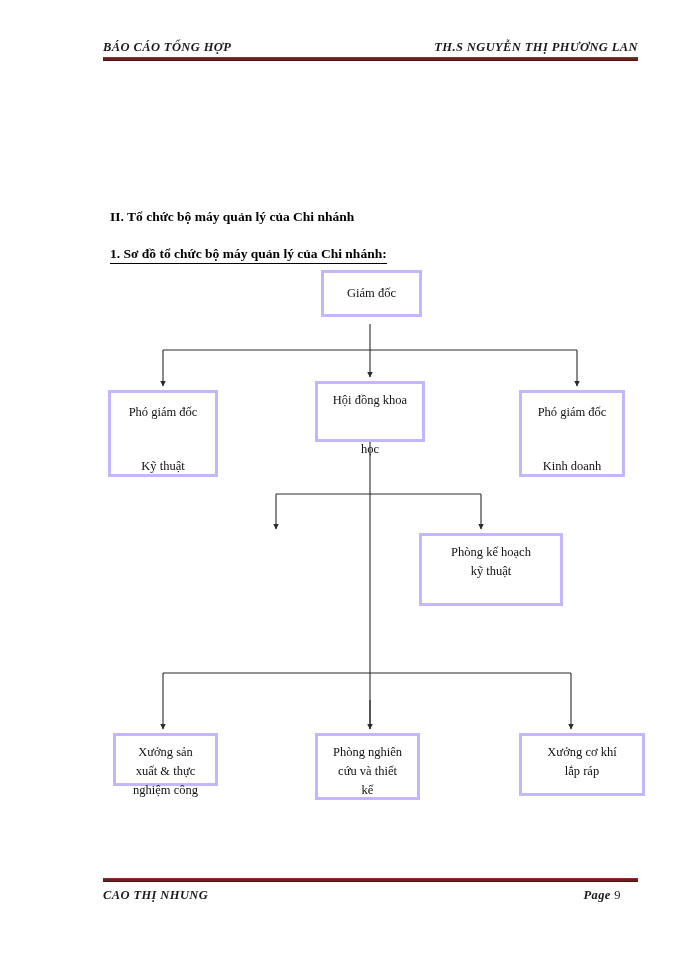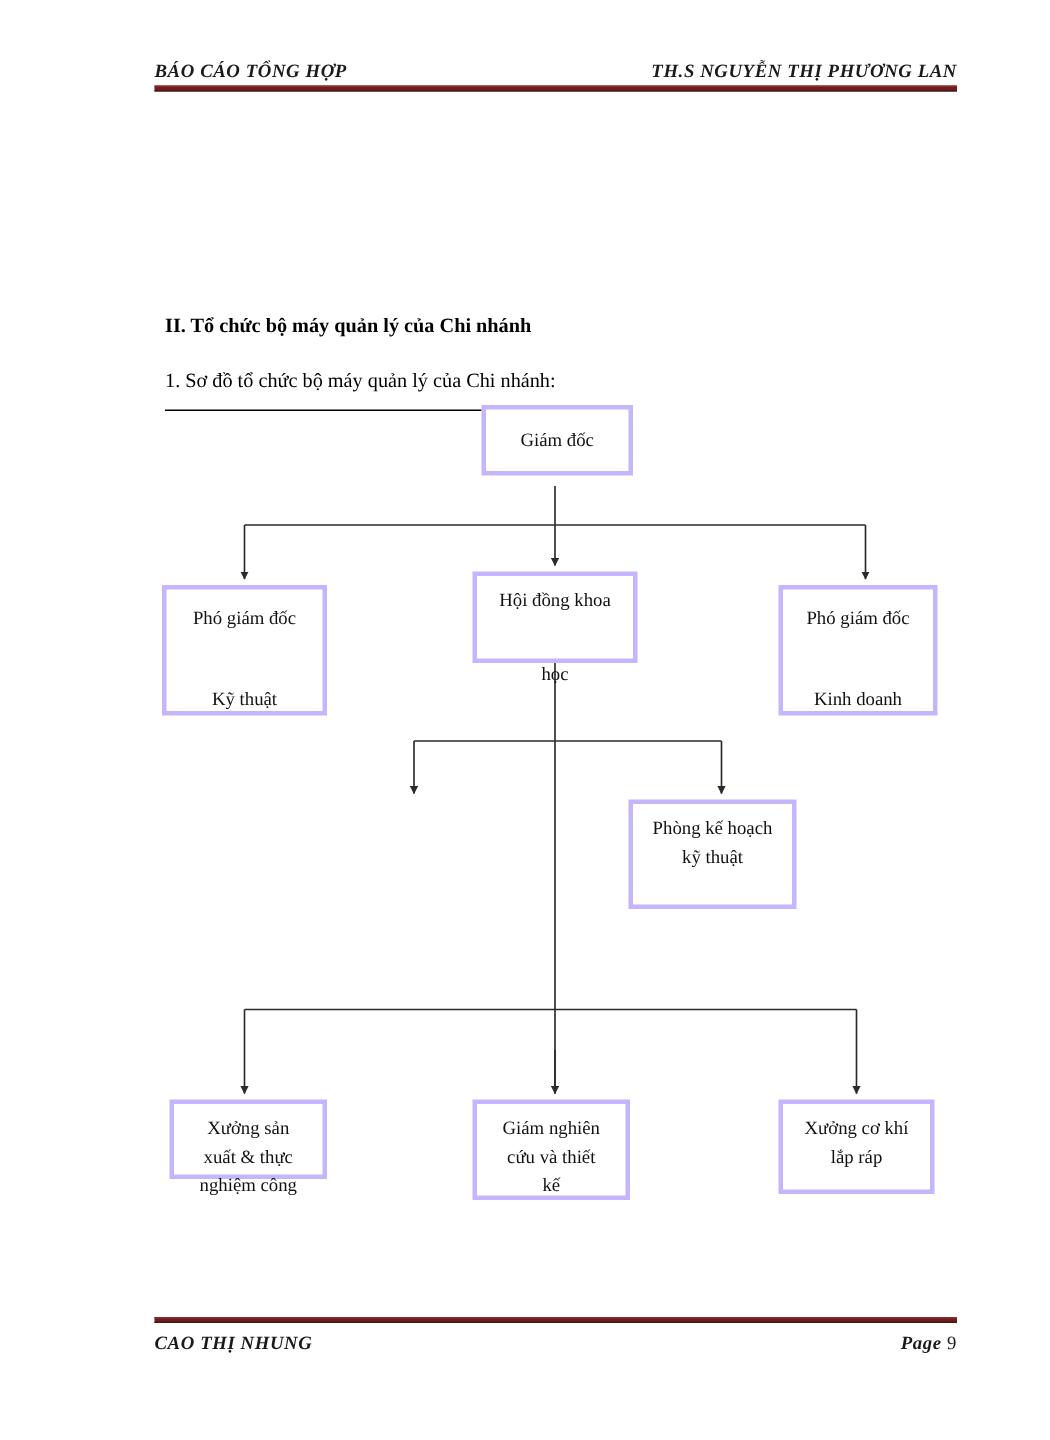--- a/index.html
+++ b/index.html
@@ -81,41 +81,41 @@
     position: absolute;
     top: 0;
     font-style: italic;
     font-weight: bold;
     font-size: 12.5px;
     letter-spacing: 0.4px;
     white-space: nowrap;
     color: #1a1a1a;
   }
   .footer-left { left: 0; text-align: right; }
-  .footer-right { right: 0; font-weight: bold; }
+  .footer-right { right: 17px; font-weight: bold; }
   .footer-right .pagenum { font-weight: normal; font-style: normal; }
 
   
   .heading-2 {
     position: absolute;
     left: 110px;
     top: 209px;
     font-size: 13.5px;
     font-weight: bold;
     white-space: nowrap;
   }
   .heading-3 {
     position: absolute;
     left: 110px;
     top: 246px;
     font-size: 13.5px;
-    font-weight: normal;
+    font-weight: bold;
     white-space: nowrap;
     border-bottom: 1px solid #000;
-    padding-bottom: 11px;
+    padding-bottom: 1px;
   }
 
   
   .chart {
     position: absolute;
     left: 0;
     top: 0;
     width: 700px;
     height: 960px;
   }
@@ -202,38 +202,38 @@
       <span class="line">Hội đồng khoa</span>
       <span class="line">học</span>
     </div>
 
     <div class="node pad-mid gap" style="left:519px; top:390px; width:106px; height:87px;">
       <span class="line">Phó giám đốc</span>
       <span class="line">Kinh doanh</span>
     </div>
 
 
-    <div class="node pad-top" style="left:419px; top:533px; width:112px; height:73px;">
+    <div class="node pad-top" style="left:419px; top:533px; width:144px; height:73px;">
       <span class="line">Phòng kế hoạch</span>
       <span class="line">kỹ thuật</span>
     </div>
 
     <div class="node pad-top" style="left:113px; top:733px; width:105px; height:53px;">
       <span class="line">Xưởng sản</span>
       <span class="line">xuất &amp; thực</span>
       <span class="line">nghiệm công</span>
     </div>
 
     <div class="node pad-top" style="left:315px; top:733px; width:105px; height:67px;">
-      <span class="line">Giám nghiên</span>
+      <span class="line">Phòng nghiên</span>
       <span class="line">cứu và thiết</span>
       <span class="line">kế</span>
     </div>
 
-    <div class="node pad-top" style="left:519px; top:733px; width:104px; height:63px;">
+    <div class="node pad-top" style="left:519px; top:733px; width:126px; height:63px;">
       <span class="line">Xưởng cơ khí</span>
       <span class="line">lắp ráp</span>
     </div>
 
   </div>
 
   <div class="footer-rule"></div>
   <div class="footer">
     <span class="footer-left">CAO THỊ NHUNG</span>
     <span class="footer-right"><span>Page</span><span class="pagenum"> 9</span></span>

